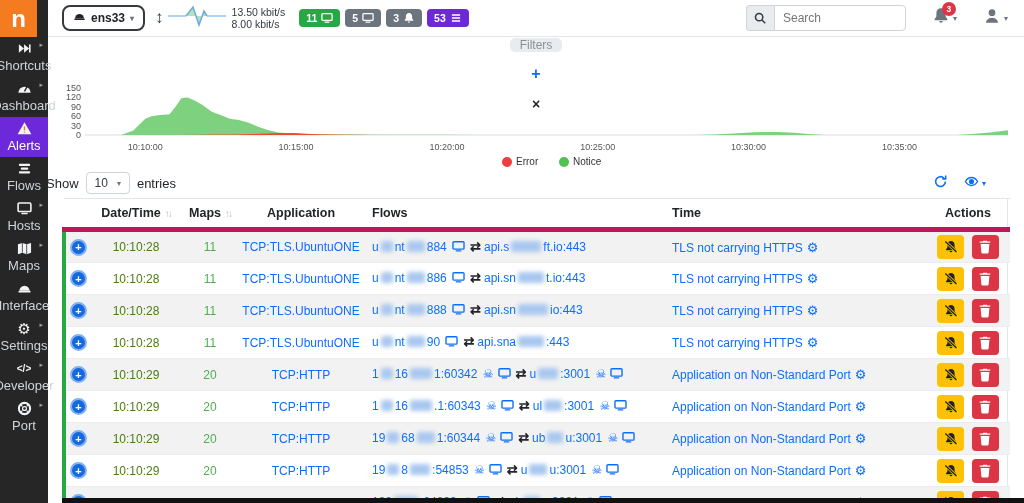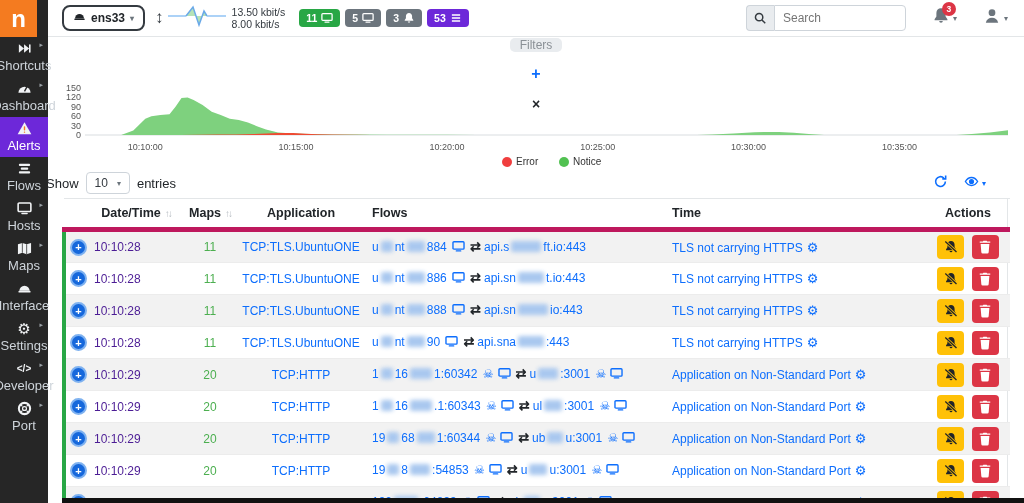--- a/index.html
+++ b/index.html
@@ -73,21 +73,21 @@
   table { border-collapse:collapse; table-layout:fixed; width:946px; font-size:12px; }
   col.c0{width:26px} col.c1{width:92px} col.c2{width:56px} col.c3{width:126px} col.c4{width:300px} col.c5{width:262px} col.c6{width:84px}
   thead th { font-size:12.5px; font-weight:bold; color:#212529; padding:7px 4px; border-top:1px solid #e3e6e8;
              border-bottom:5px solid #be185d; text-align:center; white-space:nowrap; }
   thead th.al { text-align:left; padding-left:8px; }
   .sort-ic { font-size:10px; color:#b6bcc2; letter-spacing:-2px; margin-left:4px; cursor:pointer; }
   tbody tr { height:32px; }
   tbody tr:nth-child(odd) { background:#f2f2f2; }
   tbody td { padding:3px 4px; border-top:1px solid #ececec; white-space:nowrap; overflow:hidden; }
   tbody td:first-child { border-left:4px solid #28a745; }
-  td.cdate { text-align:left; color:#4c1d95; }
+  td.cdate { text-align:center; color:#4d7c0f; }
   td.cscore { text-align:center; font-weight:normal; }
   td.capp { text-align:center; }
   td.capp a, td.cflow, td.calert a { color:#0d6efd; text-decoration:none; cursor:pointer; }
   td.cflow { padding-left:8px; }
   td.calert { padding-left:8px; }
   .gear-ch { color:#0d6efd; font-size:13px; margin-left:4px; cursor:pointer; }
   .expand-btn { width:17px; height:17px; border-radius:50%; background:#1668dc; border:2px solid #7fb2f0; color:#fff;
                 font-size:11px; font-weight:bold; line-height:12px; cursor:pointer; display:block; margin:0 auto; padding:0; }
   .flow-blur { display:inline-block; height:11px; border-radius:2px; background:#a9c8ef; filter:blur(2.2px);
                vertical-align:-1px; margin:0 2px; }

